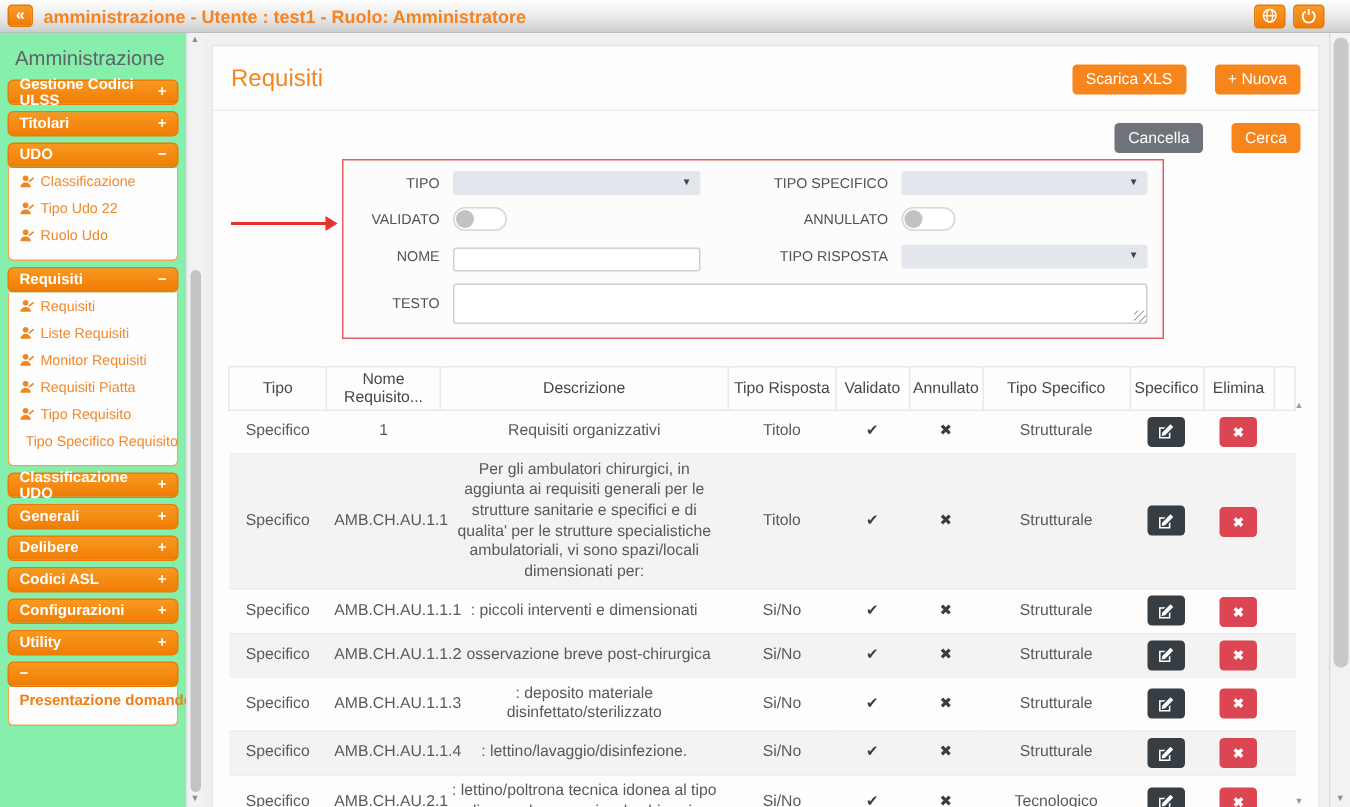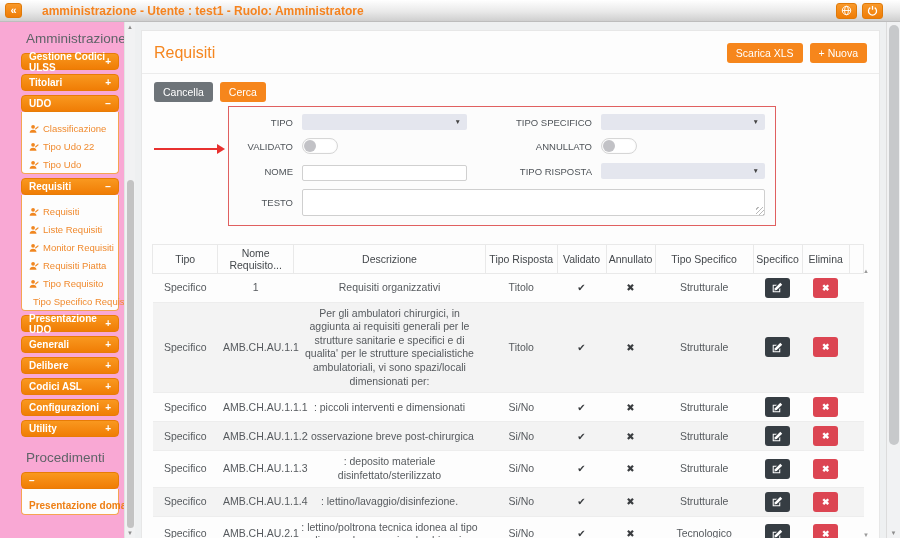--- a/index.html
+++ b/index.html
@@ -6,60 +6,60 @@
   html,body { width:900px; height:538px; overflow:hidden; }
   body { font-family:"Liberation Sans", sans-serif; background:#eef0f1; position:relative; }
 
   
   .titlebar { height:22px; display:flex; align-items:center; gap:7px; padding:0 5px;
     background:linear-gradient(180deg,#ffffff 0%,#e9e9e9 55%,#cfcfcf 100%);
     border-bottom:1px solid #bdbdbd; }
   .tb-collapse { width:17px; height:15px; border:1px solid #e07a08; border-radius:3px;
     background:linear-gradient(180deg,#f8992b,#ef7c05); color:#fff; font-size:11px; line-height:11px;
     font-weight:bold; cursor:pointer; }
-  .tb-title { color:#f5831f; font-weight:bold; font-size:12px; flex:1; white-space:nowrap;margin-left:13px; }
+  .tb-title { color:#f5831f; font-weight:bold; font-size:12px; flex:1; white-space:nowrap; }
   .tb-actions { display:flex; gap:5px; padding-right:12px; }
   .tb-btn { width:21px; height:16px; border:1px solid #e07a08; border-radius:3px;
     background:linear-gradient(180deg,#f8992b,#ef7c05); display:flex; align-items:center; justify-content:center; cursor:pointer; }
   .tb-btn svg { display:block; }
 
   
   .app { display:flex; height:516px; }
 
-  .sidebar { width:124px; background:#f9a8d4; overflow:hidden;padding-left:16px; }
+  .sidebar { width:124px; background:#86efac; overflow:hidden; }
   .sb-heading { color:#5f6368; font-size:13.5px; padding:9px 4px 7px 10px; }
   .sb-group { margin:0 5px 4px 5px; }
   .sb-group-btn { height:17px; display:flex; align-items:center; justify-content:space-between;
     padding:0 7px; background:linear-gradient(180deg,#f9981f,#f07d05); border:1px solid #e87c06;
     border-radius:4px; color:#fff; font-size:10px; font-weight:bold; cursor:pointer; }
   .sb-sub { list-style:none; border:1px solid #f5a352; border-top:none; border-radius:0 0 4px 4px;
     background:#fdfdfd; padding:4px 2px 3px 7px; }
-  .sb-sub li { height:18px; display:flex; align-items:flex-end; gap:4px; color:#f08a2e;
+  .sb-sub li { height:18px; display:flex; align-items:flex-start; gap:4px; color:#f08a2e;
     font-size:9.5px; cursor:pointer; white-space:nowrap; }
   .sb-sub li.bold { font-weight:bold; color:#ee7f14; font-size:10px; }
 
   
   .sb-scroll { width:11px; background:#f1f2f3; border-left:1px solid #e4e4e4; position:relative; }
   .pg-scroll { width:14px; background:#f1f2f3; border-left:1px solid #dcdcdc; position:relative; }
   .scroll-arr { position:absolute; left:0; width:100%; text-align:center; font-size:6px; color:#8d8d8d; }
   .sb-thumb { position:absolute; left:2px; width:7px; top:158px; height:348px; background:#c3c3c3; border-radius:4px; }
   .pg-thumb { position:absolute; left:2px; width:10px; top:3px; height:420px; background:#c7c9cb; border-radius:5px; }
 
   
   .main { flex:1; padding:8px 6px 0 6px; overflow:hidden; }
   .panel { background:#fdfdfd; border:1px solid #e7e7e7; height:540px; }
   .panel-header { display:flex; align-items:center; justify-content:space-between;
     padding:12px 12px 10px 12px; border-bottom:1px solid #ececec; }
   .page-title { color:#f5861f; font-size:16px; font-weight:normal; }
-  .hdr-actions, .search-actions { display:flex; gap:7px; }
+  .hdr-actions, .search-actions { display:flex; gap:19px; }
   .btn { border:none; border-radius:3px; color:#fff; font-size:10.5px; padding:4px 9px; cursor:pointer;
     font-family:"Liberation Sans",sans-serif; }
   .btn.orange { background:#f6861c; }
   .btn.gray { background:#6e7479; }
-  .search-actions { padding:8px 12px 2px 12px; }
+  .search-actions { justify-content:flex-end; padding:8px 12px 2px 12px;margin-left:20px; }
 
   
   .filter-area { position:relative; padding:2px 0 0 0; }
   .pointer-arrow { position:absolute; left:12px; top:44px; width:64px; height:2px; background:#e8312f; }
   .pointer-arrow:after { content:""; position:absolute; right:-7px; top:-4px;
     border-left:8px solid #e8312f; border-top:5px solid transparent; border-bottom:5px solid transparent; }
   .filter-box { margin-left:86px; width:548px; border:1px solid #e06060; background:#fcfcfc;
     padding:7px 10px 9px 6px; }
   .filter-grid { display:grid; grid-template-columns:58px 165px 116px 1fr; column-gap:9px; row-gap:8px;
     align-items:center; }
@@ -154,21 +154,21 @@
               <path d="M10.2 6.8l4.2-3.4 1.2 1.5-4.2 3.4-1.8.4z"></path>
             </svg>
             <span>Tipo Udo 22</span>
           </li>
           <li>
             <svg width="10" height="10" viewBox="0 0 16 16" fill="#f0861f">
               <circle cx="6.5" cy="4.5" r="3"></circle>
               <path d="M1 14c0-3.2 2.6-5 5.5-5s5.5 1.8 5.5 5z"></path>
               <path d="M10.2 6.8l4.2-3.4 1.2 1.5-4.2 3.4-1.8.4z"></path>
             </svg>
-            <span>Tipo Udo</span>
+            <span>Ruolo Udo</span>
           </li>
         </ul>
       </div>
       <div class="sb-group">
         <div class="sb-group-btn">
           <span>Requisiti</span>
           <span>−</span>
         </div>
         <ul class="sb-sub">
           <li>
@@ -216,21 +216,21 @@
               <circle cx="6.5" cy="4.5" r="3"></circle>
               <path d="M1 14c0-3.2 2.6-5 5.5-5s5.5 1.8 5.5 5z"></path>
               <path d="M10.2 6.8l4.2-3.4 1.2 1.5-4.2 3.4-1.8.4z"></path>
             </svg>
             <span>Tipo Specifico Requisito</span>
           </li>
         </ul>
       </div>
       <div class="sb-group">
         <div class="sb-group-btn">
-          <span>Presentazione UDO</span>
+          <span>Classificazione UDO</span>
           <span>+</span>
         </div>
       </div>
       <div class="sb-group">
         <div class="sb-group-btn">
           <span>Generali</span>
           <span>+</span>
         </div>
       </div>
       <div class="sb-group">
@@ -250,21 +250,20 @@
           <span>Configurazioni</span>
           <span>+</span>
         </div>
       </div>
       <div class="sb-group">
         <div class="sb-group-btn">
           <span>Utility</span>
           <span>+</span>
         </div>
       </div>
-      <div class="sb-heading">Procedimenti</div>
       <div class="sb-group">
         <div class="sb-group-btn">
           <span>−</span>
         </div>
         <ul class="sb-sub">
           <li class="bold">
             <span>Presentazione domande</span>
           </li>
         </ul>
       </div>

